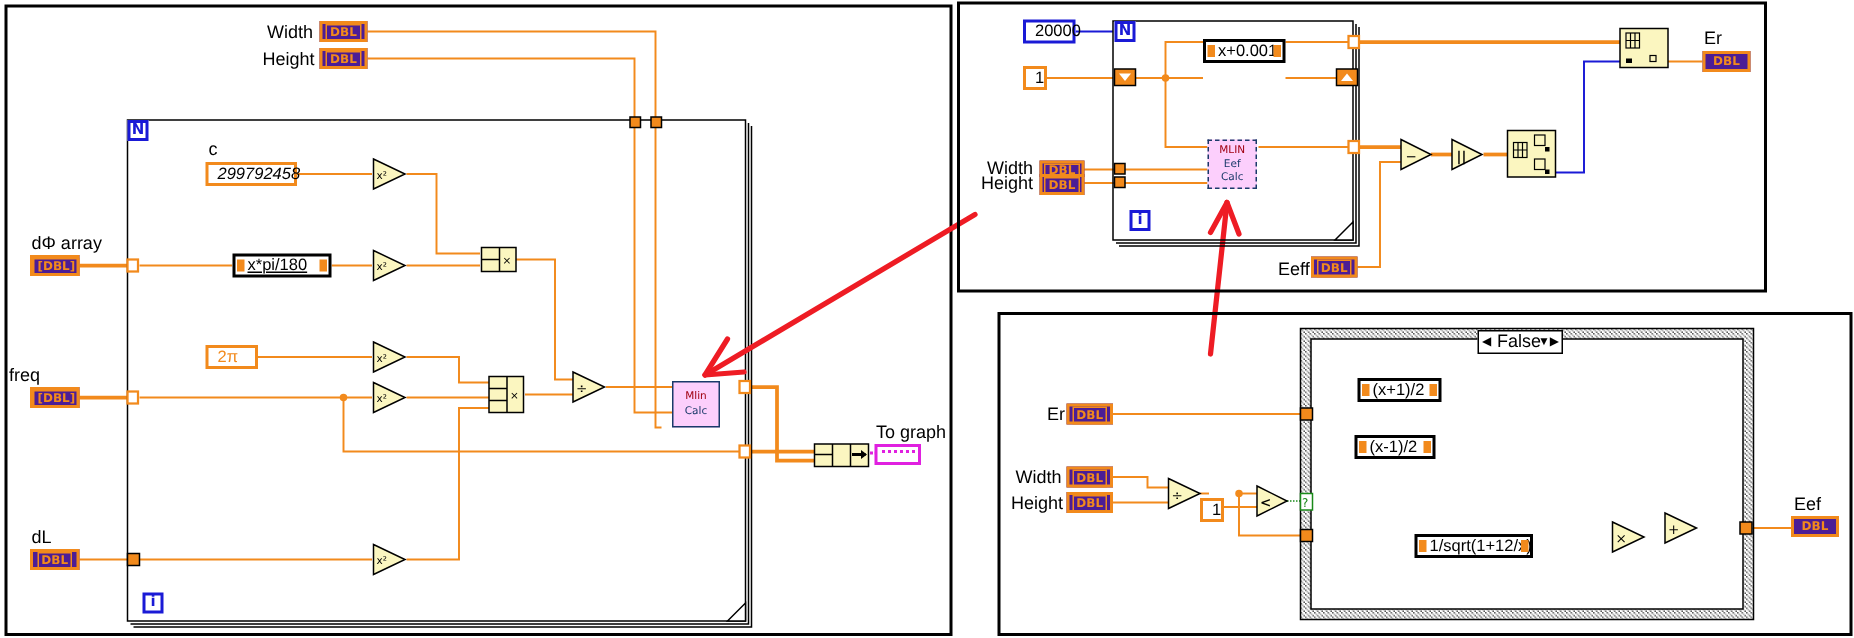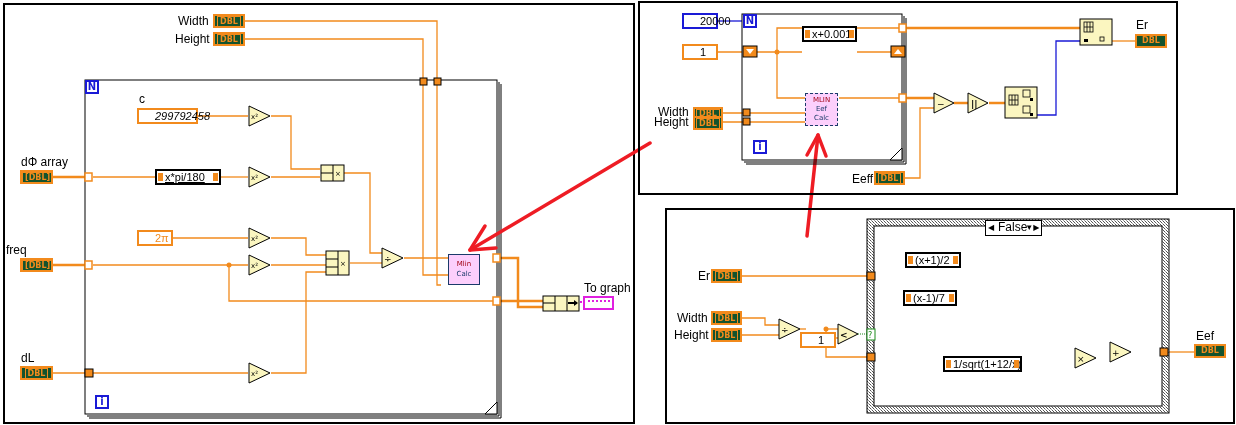--- a/index.html
+++ b/index.html
@@ -1,25 +1,25 @@
 <!DOCTYPE html>
 <html><head>
 <meta charset="utf-8">
 <style>
   html, body { margin:0; padding:0; background:#ffffff; }
   body { width:1236px; height:425px; position:relative; overflow:hidden;
          font-family:"Liberation Sans", sans-serif; font-size:12px; color:#000; }
   .panel { position:absolute; border:2px solid #000; background:#fff; box-sizing:border-box; }
   svg { position:absolute; left:0; top:0; overflow:visible; }
   .lbl { position:absolute; font-family:"Liberation Sans", sans-serif; font-size:12px; color:#000; white-space:nowrap; line-height:14px; }
-  .ctrl { position:absolute; height:14px; border:2px solid #f28a1c; background:#14532d; box-sizing:border-box;
+  .ctrl { position:absolute; height:14px; border:2px solid #f28a1c; background:#4c1d95; box-sizing:border-box;
           font-family:"DejaVu Sans", sans-serif; font-weight:bold; font-size:8px; color:#f28a1c; line-height:10px; text-align:center; }
   .ctrl .in { display:inline-block; border:1px solid #f28a1c; padding:0 2px; margin-top:0px; }
   .const { position:absolute; height:16px; border:2px solid #f28a1c; background:#fff; box-sizing:border-box;
-           font-family:"Liberation Sans", sans-serif; font-size:11px; line-height:12px; padding:0 16px; color:#000; }
+           font-family:"Liberation Sans", sans-serif; font-size:11px; line-height:12px; padding:0 6px; color:#000; }
   .const.blue { border-color:#1a1ad6; }
   .const.pi { color:#f28a1c; border-color:#f28a1c; }
   .formula { position:absolute; height:16px; border:2px solid #000; background:#fff; box-sizing:border-box;
              font-family:"Liberation Sans", sans-serif; font-size:11px; line-height:12px; padding:0 8px; }
   .formula::before, .formula::after { content:""; position:absolute; top:2px; width:5px; height:8px; background:#f28a1c; }
   .formula::before { left:1px; } .formula::after { right:1px; }
   .subvi { position:absolute; border:1.5px solid #1a3a6a; background:#fccffc; box-sizing:border-box;
            font-family:"DejaVu Sans", sans-serif; font-size:7px; text-align:center; color:#1a3a6a; line-height:10px; }
   .subvi .t1 { color:#a00010; }
   .case-sel { position:absolute; height:16px; border:1.5px solid #000; background:#fff; box-sizing:border-box;
@@ -304,17 +304,17 @@
 
 <div class="const" style="left:800px;top:332px;width:15px;">1</div>
 
 <div class="case-sel" style="left:985px;top:220px;">
   <span style="position:absolute;left:2px;top:0;font-size:8px;">◀</span>
   <span>False</span>
   <span style="position:absolute;right:2px;top:0;font-size:8px;">▼▶</span>
 </div>
 
 <div class="formula" style="left:905px;top:252px;width:56px;">(x+1)/2</div>
-<div class="formula" style="left:903px;top:290px;width:54px;">(x-1)/7</div>
+<div class="formula" style="left:903px;top:290px;width:54px;">(x-1)/2</div>
 <div class="formula" style="left:908px;top:356px;width:79px;margin-left:35px;">1/sqrt(1+12/x)</div>
 
 <div class="lbl" style="left:1196px;top:329px;">Eef</div>
 <div class="ctrl" style="left:1194px;top:344px;width:32px;"><span>DBL</span></div>
 
 </body></html>

